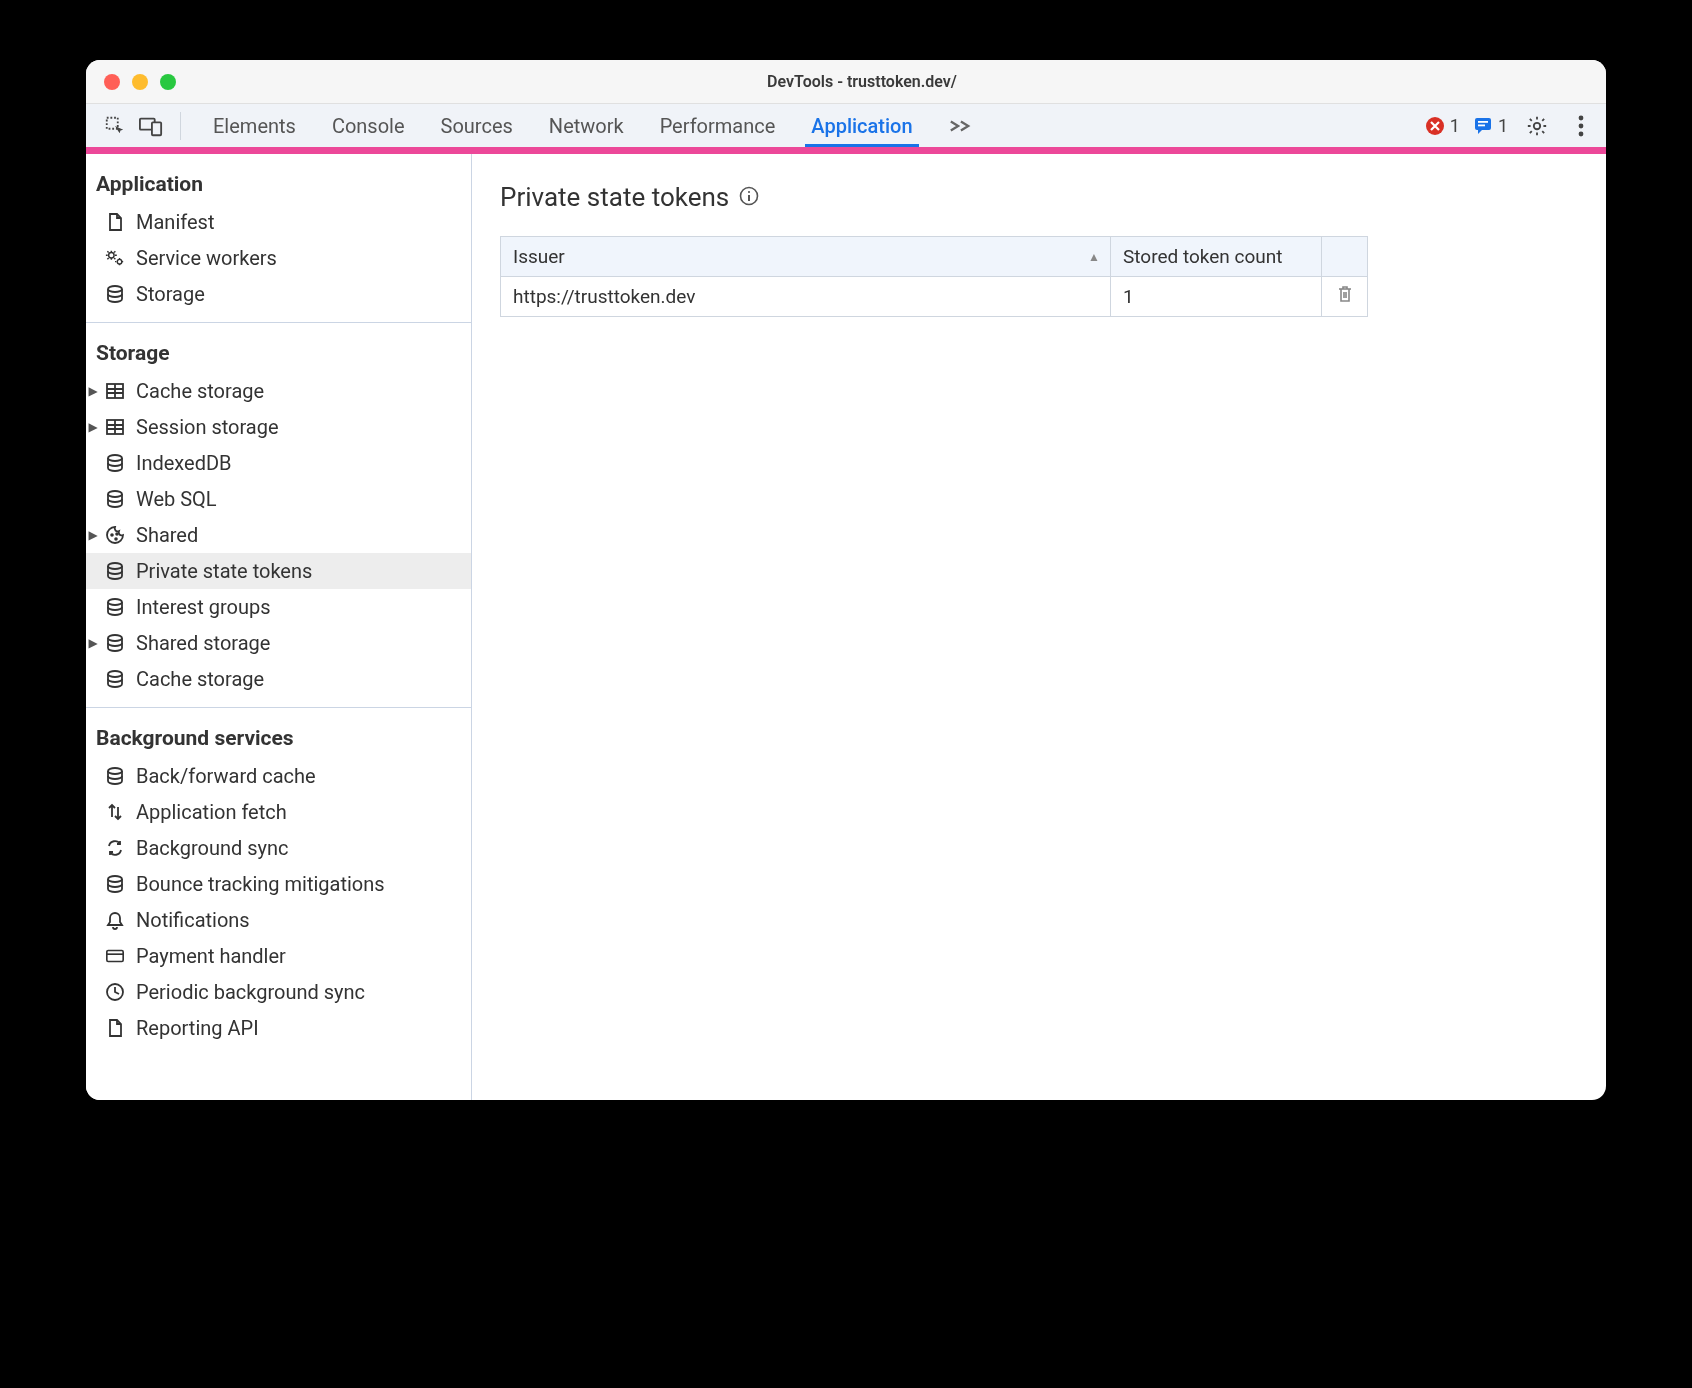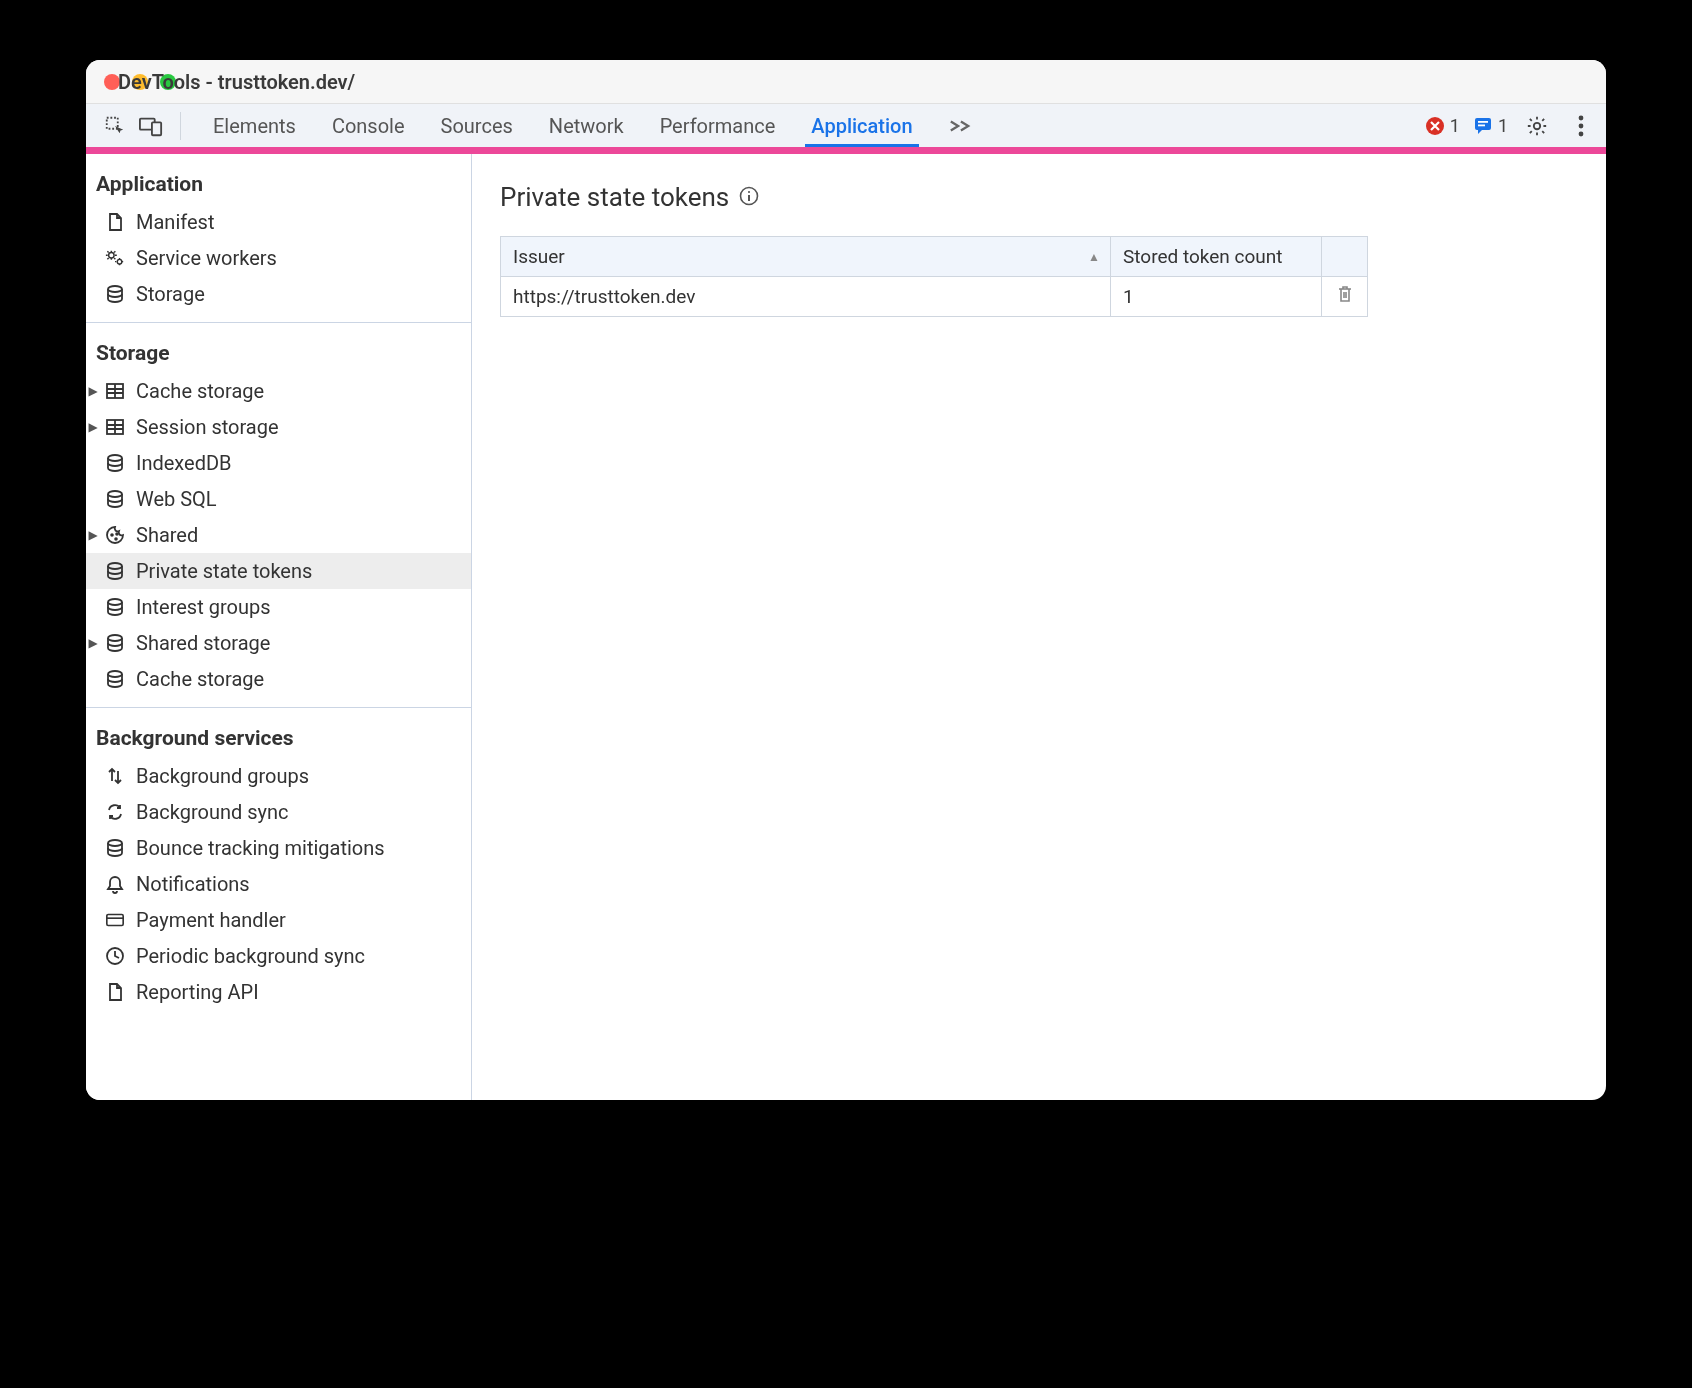--- a/index.html
+++ b/index.html
@@ -38,23 +38,23 @@
   }
   .traffic span {
     width: 16px; height: 16px; border-radius: 50%;
   }
   .tl-red { background:#ff5f57; }
   .tl-yellow { background:#febc2e; }
   .tl-green { background:#28c840; }
   .title {
     position: absolute;
     left: 0; right: 0;
-    text-align: left;
+    text-align: center;
     font-weight: 600;
-    font-size: 20px;
+    font-size: 16px;
     color: #3a3a3a;
     pointer-events: none;
     padding-left: 32px;
   }
   .toolbar {
     height: 50px;
     background: #f0f3f8;
     border-bottom: 7px solid #ec4899;
     display: flex;
     align-items: center;
@@ -412,27 +412,38 @@
             </span>
             <span>Cache storage</span>
           </div>
         </div>
         <div class="section">
           <div class="section-title">Background services</div>
           <div class="tree-item selectable">
             <span class="disclosure blank">▶</span>
             <span class="ti-icon">
               <svg width="20" height="20" viewBox="0 0 20 20" fill="none" stroke="currentColor" stroke-width="1.8">
+                <ellipse cx="10" cy="5" rx="7" ry="3"></ellipse>
+                <path d="M3 5 v10 a7 3 0 0 0 14 0 v-10"></path>
+                <path d="M3 10 a7 3 0 0 0 14 0"></path>
+              </svg>
+            </span>
+            <span>Back/forward cache</span>
+          </div>
+          <div class="tree-item selectable">
+            <span class="disclosure blank">▶</span>
+            <span class="ti-icon">
+              <svg width="20" height="20" viewBox="0 0 20 20" fill="none" stroke="currentColor" stroke-width="1.8">
                 <path d="M7 3 v12"></path>
                 <path d="M4 6 l3 -3 3 3"></path>
                 <path d="M13 17 v-12"></path>
                 <path d="M10 14 l3 3 3 -3"></path>
               </svg>
             </span>
-            <span>Background groups</span>
+            <span>Application fetch</span>
           </div>
           <div class="tree-item selectable">
             <span class="disclosure blank">▶</span>
             <span class="ti-icon">
               <svg width="20" height="20" viewBox="0 0 20 20" fill="none" stroke="currentColor" stroke-width="1.8">
                 <path d="M4 8 a6 6 0 0 1 11 -2"></path>
                 <path d="M15 3 v3 h-3"></path>
                 <path d="M16 12 a6 6 0 0 1 -11 2"></path>
                 <path d="M5 17 v-3 h3"></path>
               </svg>

